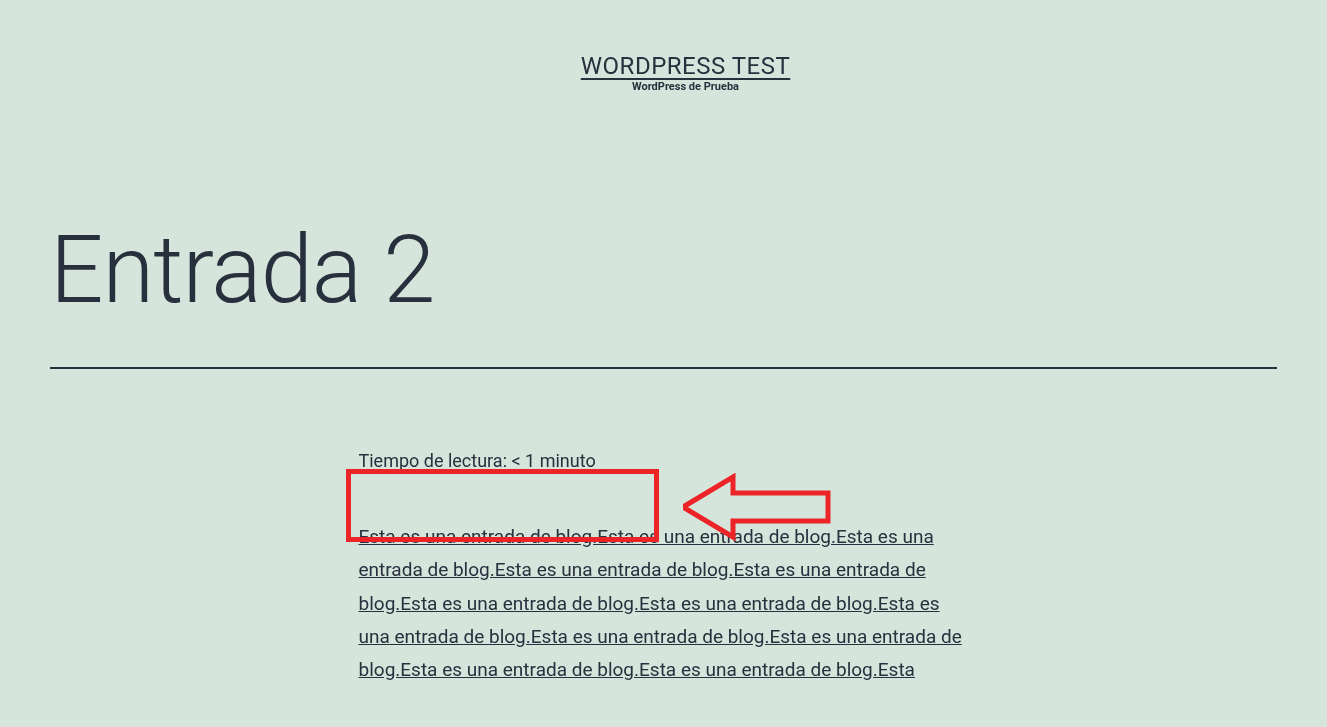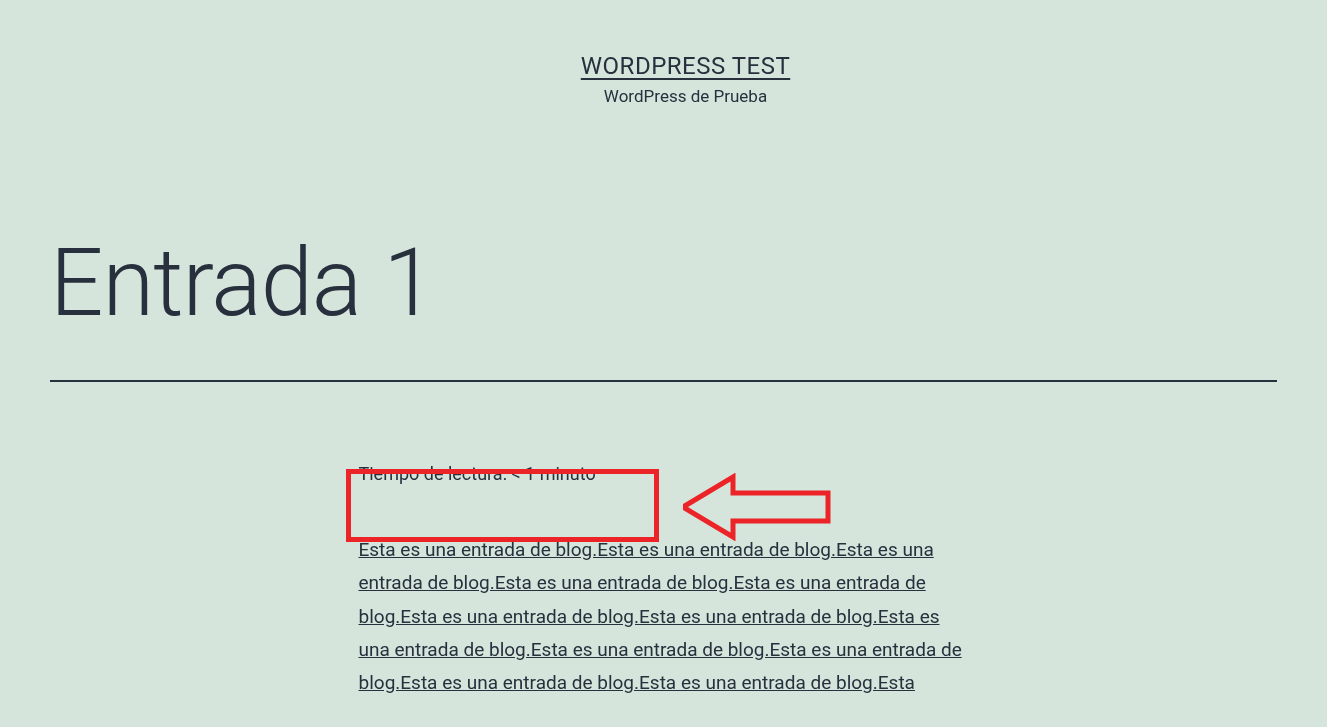--- a/index.html
+++ b/index.html
@@ -19,24 +19,24 @@
     }
     .site-title {
       font-size: 24px;
       font-weight: 400;
       letter-spacing: 0.5px;
       text-decoration: underline;
       text-underline-offset: 4px;
       color: #28303d;
     }
     .site-tagline {
-      font-size: 17px;
-      font-weight: 400;
+      font-size: 11px;
+      font-weight: 700;
       color: #28303d;
-      margin-top: 6px;
+      margin-top: 0;
     }
     .post-title-wrap {
       padding: 0 50px;
       margin-top: 130px;
     }
     .post-title {
       font-size: 94px;
       font-weight: 300;
       color: #28303d;
       line-height: 1;
@@ -88,21 +88,21 @@
   </style>
 </head>
 <body>
 
 <header class="header">
   <h1 class="site-title">WORDPRESS TEST</h1>
   <p class="site-tagline">WordPress de Prueba</p>
 </header>
 
 <div class="post-title-wrap">
-  <h2 class="post-title">Entrada 1</h2>
+  <h2 class="post-title">Entrada 2</h2>
 </div>
 
 <div class="hr-wrap">
   <hr class="hr">
 </div>
 
 <div class="content">
   <p class="reading-time">Tiempo de lectura: &lt; 1 minuto</p>
   <p class="body-text">Esta es una entrada de blog.Esta es una entrada de blog.Esta es una entrada de blog.Esta es una entrada de blog.Esta es una entrada de blog.Esta es una entrada de blog.Esta es una entrada de blog.Esta es una entrada de blog.Esta es una entrada de blog.Esta es una entrada de blog.Esta es una entrada de blog.Esta es una entrada de blog.Esta</p>
 </div>

